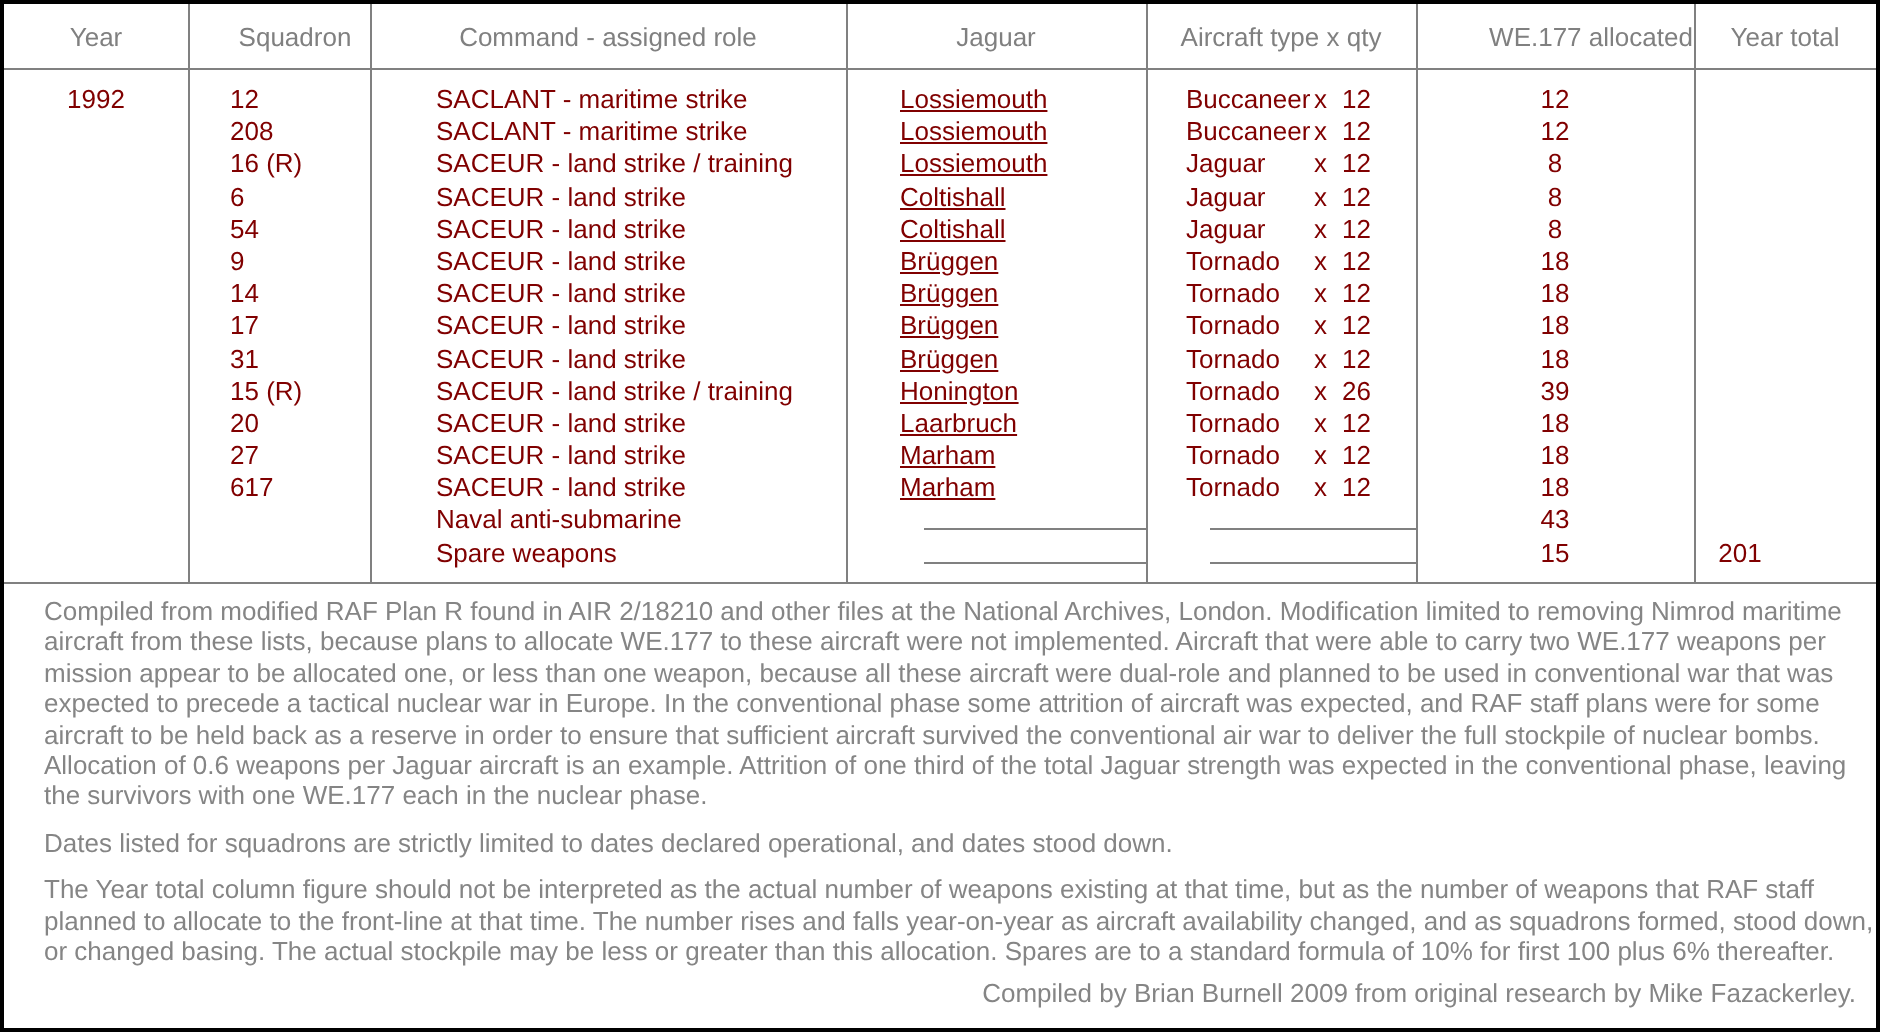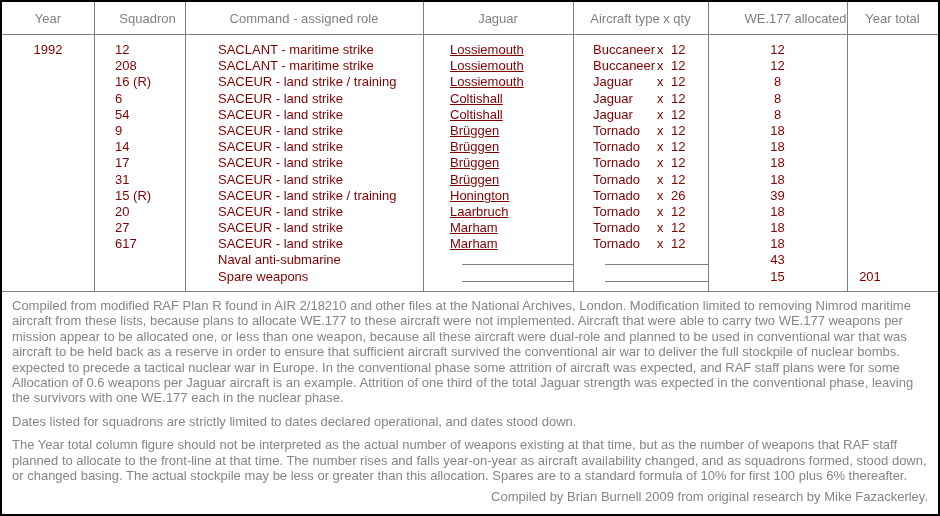--- a/index.html
+++ b/index.html
@@ -54,21 +54,21 @@
   .ac-name{display:inline-block; width:64px;}
   .ac-x{display:inline-block; width:14px;}
   .rule {
     height:13px;
     border-bottom:1px solid #808080;
   }
   .td.c4 .rule{ margin-left:12px; width:126px; }
   .td.c5 .rule{ margin-left:12px; width:112px; }
   
   .footer {
-    padding:6px 10px 0 10px;
+    padding:6px 10px 0 20px;
     color:#858585;
     font-size:13px;
     line-height:15.4px;
   }
   .fline { white-space:nowrap; }
   .para { margin-bottom:8px; }
   .para3 { margin-bottom:6px; }
   .credit { text-align:right; }
 </style>
 </head>
@@ -308,22 +308,22 @@
       </div>
 
     </div>
   </div>
 
   <div class="footer">
     <div class="para">
       <div class="fline">Compiled from modified RAF Plan R found in AIR 2/18210 and other files at the National Archives, London. Modification limited to removing Nimrod maritime</div>
       <div class="fline">aircraft from these lists, because plans to allocate WE.177 to these aircraft were not implemented. Aircraft that were able to carry two WE.177 weapons per</div>
       <div class="fline">mission appear to be allocated one, or less than one weapon, because all these aircraft were dual-role and planned to be used in conventional war that was</div>
+      <div class="fline">expected to precede a tactical nuclear war in Europe. In the conventional phase some attrition of aircraft was expected, and RAF staff plans were for some</div>
       <div class="fline">aircraft to be held back as a reserve in order to ensure that sufficient aircraft survived the conventional air war to deliver the full stockpile of nuclear bombs.</div>
-      <div class="fline">expected to precede a tactical nuclear war in Europe. In the conventional phase some attrition of aircraft was expected, and RAF staff plans were for some</div>
       <div class="fline">Allocation of 0.6 weapons per Jaguar aircraft is an example. Attrition of one third of the total Jaguar strength was expected in the conventional phase, leaving</div>
       <div class="fline">the survivors with one WE.177 each in the nuclear phase.</div>
     </div>
     <div class="para">
       <div class="fline">Dates listed for squadrons are strictly limited to dates declared operational, and dates stood down.</div>
     </div>
     <div class="para para3">
       <div class="fline">The Year total column figure should not be interpreted as the actual number of weapons existing at that time, but as the number of weapons that RAF staff</div>
       <div class="fline">planned to allocate to the front-line at that time. The number rises and falls year-on-year as aircraft availability changed, and as squadrons formed, stood down,</div>
       <div class="fline">or changed basing. The actual stockpile may be less or greater than this allocation. Spares are to a standard formula of 10% for first 100 plus 6% thereafter.</div>

